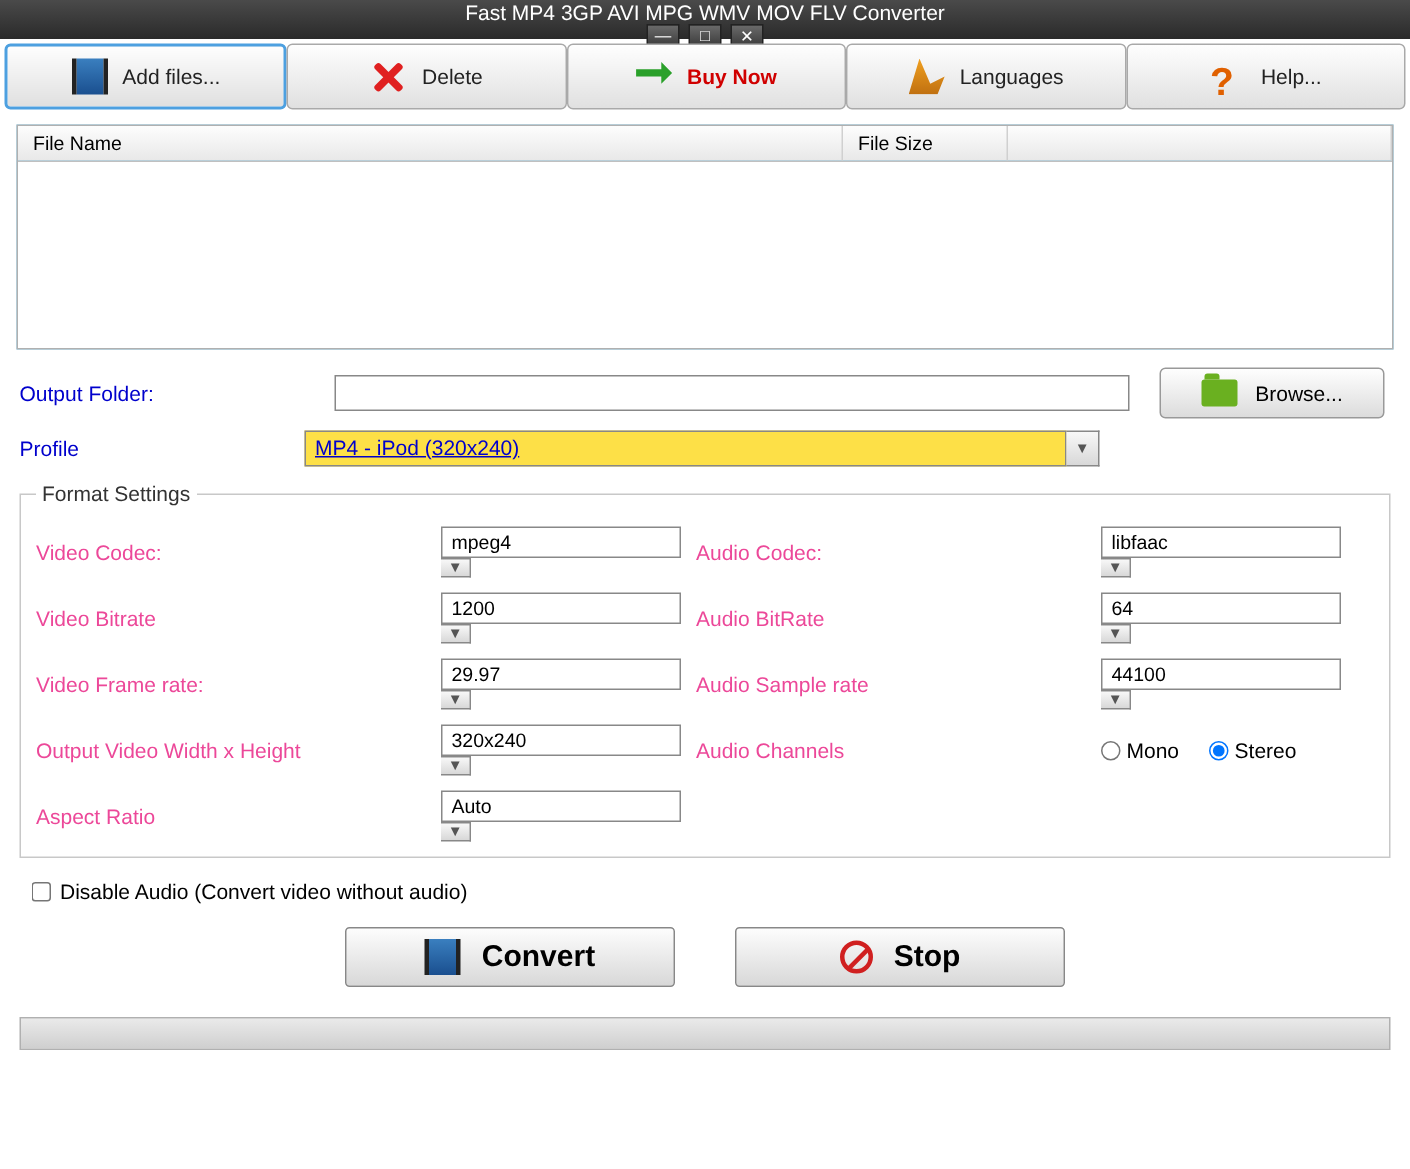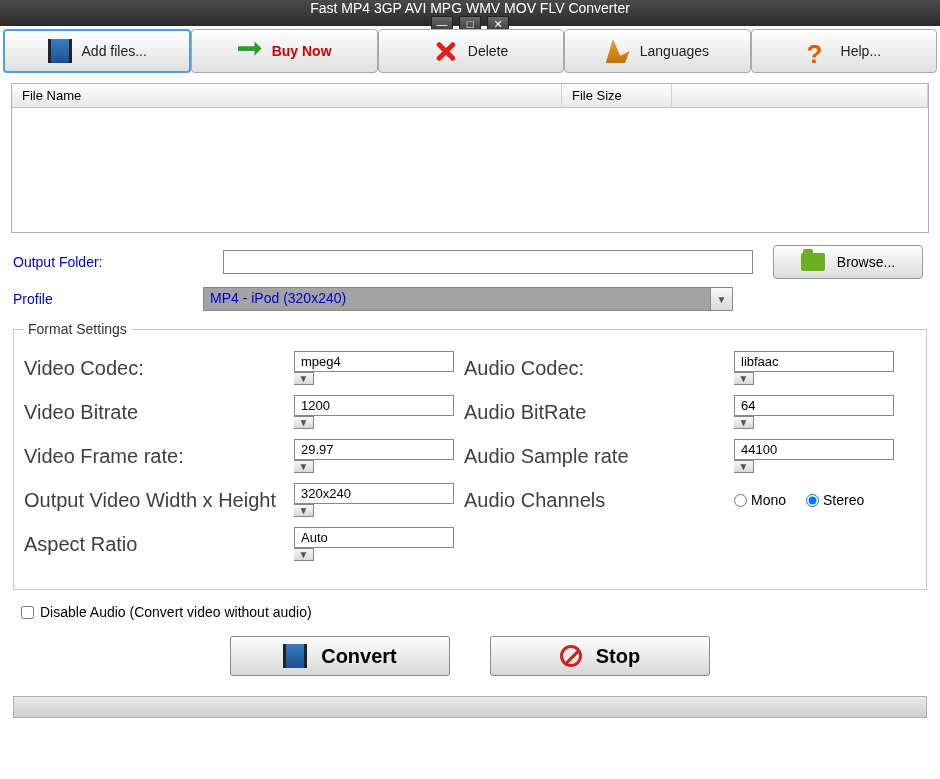--- a/index.html
+++ b/index.html
@@ -31,26 +31,26 @@
 .fl-col1 { width: 550px; }
 .fl-col2 { width: 110px; }
 .fl-col3 { flex:1; }
 .fl-body { height: calc(100% - 24px); background: repeating-linear-gradient(#fff, #fff 20px, #fff 20px, #fff 40px); }
 .row { display: flex; align-items: center; margin: 0 10px 8px 10px; }
 .lbl { color: #0000cc; font-size: 14px; width: 190px; }
 .txtinput { border: 1px solid #888; height: 24px; padding: 2px 6px; font-size: 13px; background: #fff; }
 .output-folder { width: 530px; }
 .browse-btn { height: 34px; width: 150px; margin-left: 20px; background: linear-gradient(#fefefe,#dcdcdc); border:1px solid #999; border-radius:4px; display:flex; align-items:center; justify-content:center; gap:12px; font-size:14px; cursor:pointer; }
 .profile-select-wrap { display:flex; width:530px; }
-.profile-select { flex:1; border:1px solid #888; height:24px; padding:2px 6px; font-size:14px; color:#0000cc; background:#a3a3a3; }
+.profile-select { flex:1; border:1px solid #888; height:24px; padding:2px 6px; font-size:14px; color:#0000cc; background:#fde047;text-decoration:underline; }
 .drop-btn { width:22px; border:1px solid #888; border-left:none; background:linear-gradient(#f8f8f8,#d8d8d8); display:flex; align-items:center; justify-content:center; }
-.fieldset { border: 1px solid #c8c8c8; margin: 10px 10px 0 10px; padding: 8px 10px 28px 10px; }
+.fieldset { border: 1px solid #c8c8c8; margin: 10px 10px 0 10px; padding: 8px 10px 10px 10px; }
 .legend { font-size: 14px; color: #333; padding: 0 4px; }
 .settings-grid { display: grid; grid-template-columns: 270px 170px 270px 170px; row-gap: 10px; align-items: center; margin-top: 6px; }
-.slbl { color: #404040; font-size: 20px; }
+.slbl { color: #ec4899; font-size: 14px; }
 .combo { display:flex; width:160px;flex-direction:column; }
 .combo input { flex:1; border:1px solid #888; height:24px; padding:2px 6px; font-size:13px; }
 .combo .cbtn { width:20px; border:1px solid #888; border-left:none; background:linear-gradient(#f8f8f8,#d8d8d8); display:flex; align-items:center; justify-content:center; }
 .radios { display:flex; gap:20px; align-items:center; }
 .radios label { display:flex; align-items:center; gap:4px; font-size:14px; }
 .chk-row { margin: 14px 18px 4px 18px; display:flex; align-items:center; gap:6px; font-size:14px; }
 .action-row { display:flex; justify-content:center; gap:40px; margin: 16px 0 20px 0; align-items: flex-end; }
 .action-btn { width: 220px; height: 40px; background: linear-gradient(#fdfdfd,#d8d8d8); border:1px solid #888; border-radius:3px; display:flex; align-items:center; justify-content:center; gap:14px; font-size:20px; font-weight:bold; cursor:pointer; }
 .icon-convert { width:24px; height:24px; background:linear-gradient(#3a7fbf,#1a4f8f); border-left:3px solid #222; border-right:3px solid #222; }
 .icon-stop { width:22px; height:22px; border:3px solid #d02020; border-radius:50%; position:relative; }
@@ -72,26 +72,26 @@
 </div>
 
 <div class="content">
 
   <div class="toolbar">
     <div class="tb-btn selected">
       <span class="icon icon-film"></span>
       <span>Add files...</span>
     </div>
     <div class="tb-btn">
+      <span class="icon icon-x"></span>
+      <span>Delete</span>
+    </div>
+    <div class="tb-btn">
       <span class="icon icon-cart"></span>
       <span class="buynow">Buy Now</span>
-    </div>
-    <div class="tb-btn">
-      <span class="icon icon-x"></span>
-      <span>Delete</span>
     </div>
     <div class="tb-btn">
       <span class="icon icon-lang"></span>
       <span>Languages</span>
     </div>
     <div class="tb-btn">
       <span class="icon icon-help">?</span>
       <span>Help...</span>
     </div>
   </div>

